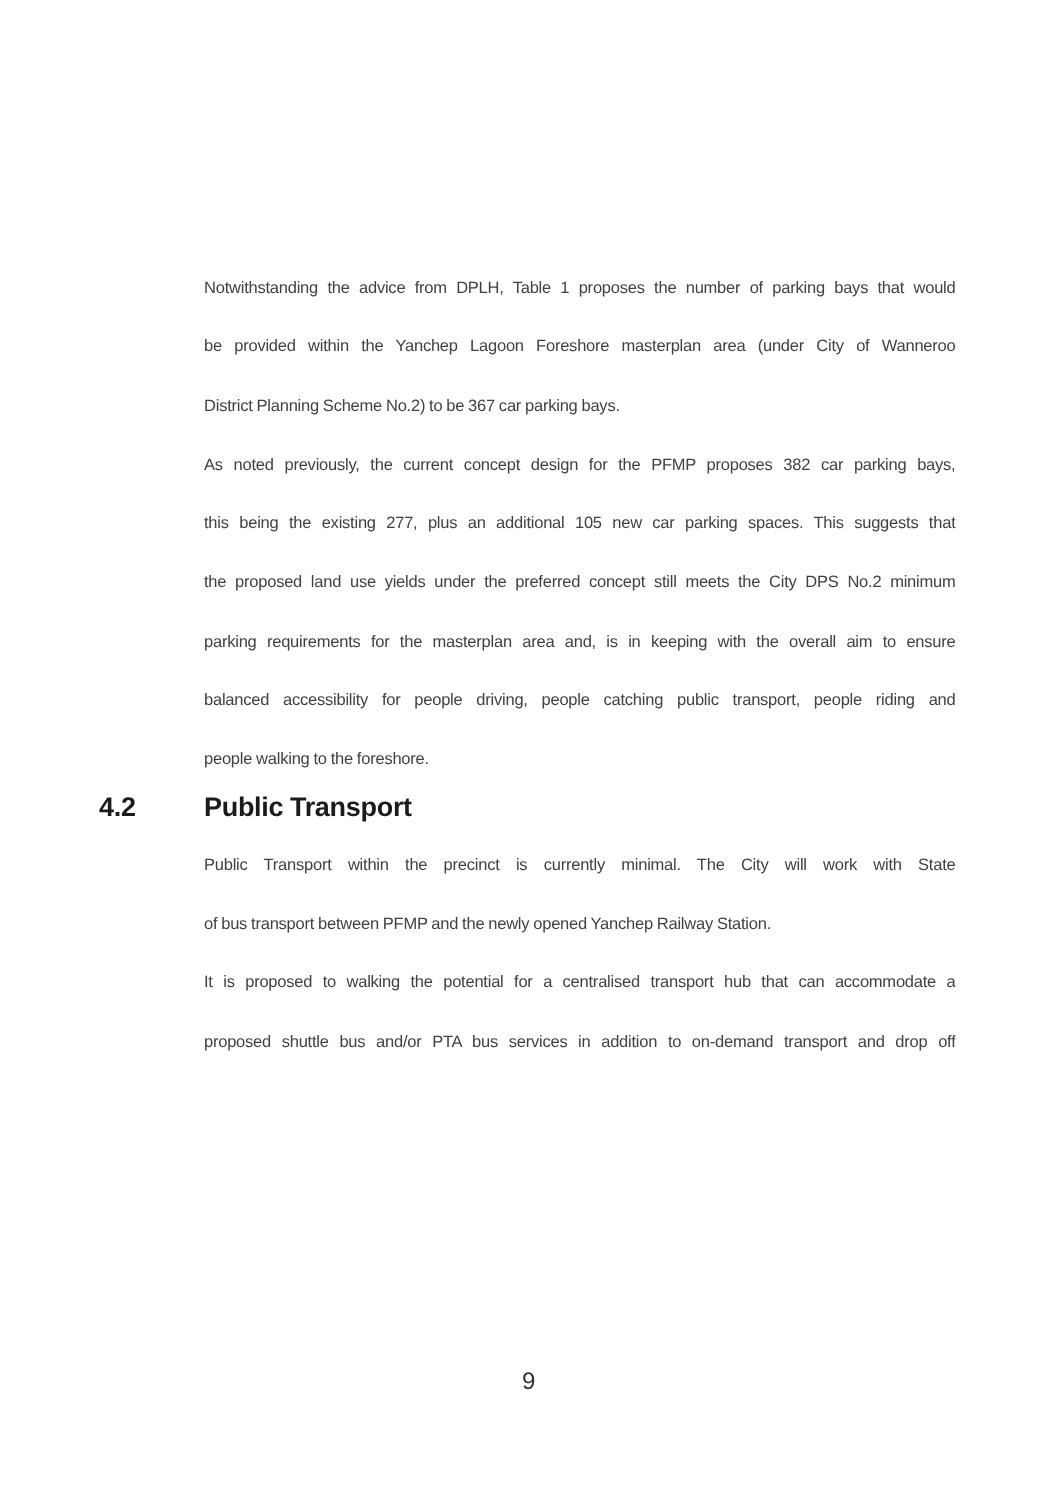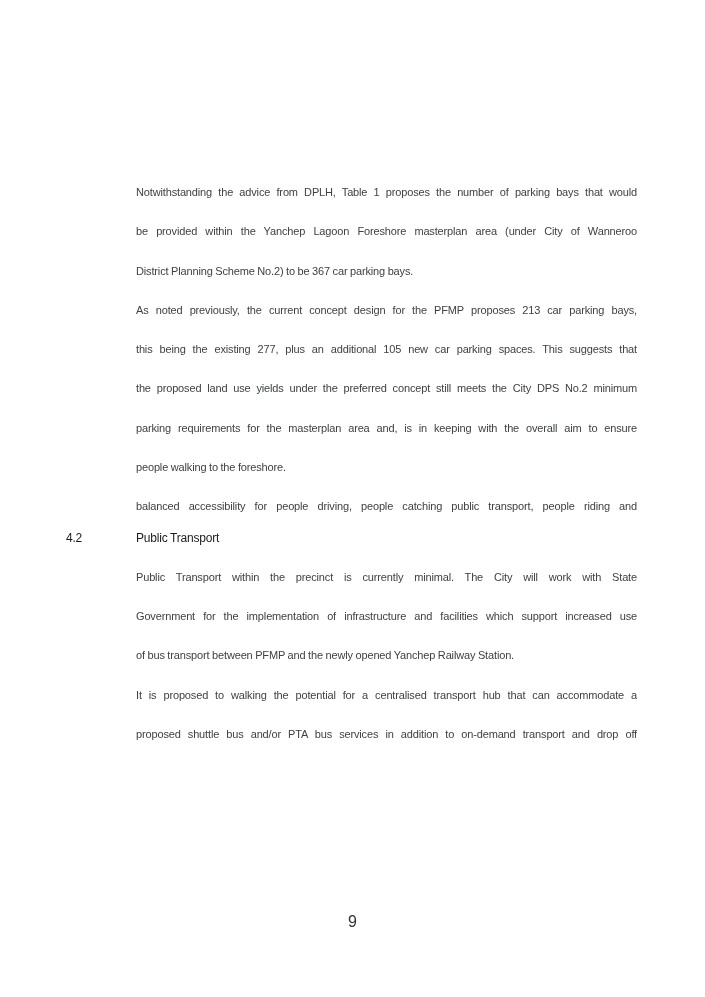--- a/index.html
+++ b/index.html
@@ -74,22 +74,22 @@
     text-align: justify;
     text-align-last: justify;
     margin-top: 18px;
   }
   .jline.last { text-align-last: left; }
 
   .section-heading {
     position: relative;
     margin: 9px 0 6.5px 0;
     line-height: 22px;
-    font-size: 12px;
-    font-weight: 400;
+    font-size: 18px;
+    font-weight: 700;
     color: var(--heading-text);
     letter-spacing: -0.2px;
   }
   .sec-num {
     position: absolute;
     left: -70px;
     top: 0;
   }
 
   
@@ -112,36 +112,35 @@
 
   <div class="content">
 
     <div class="para">
         <div class="jline">Notwithstanding the advice from DPLH, Table 1 proposes the number of parking bays that would</div>
         <div class="jline">be provided within the Yanchep Lagoon Foreshore masterplan area (under City of Wanneroo</div>
         <div class="jline last">District Planning Scheme No.2) to be 367 car parking bays.</div>
       </div>
 
     <div class="para">
-        <div class="jline">As noted previously, the current concept design for the PFMP proposes 213 car parking bays,</div>
+        <div class="jline">As noted previously, the current concept design for the PFMP proposes 382 car parking bays,</div>
         <div class="jline">this being the existing 277, plus an additional 105 new car parking spaces.  This suggests that</div>
         <div class="jline">the proposed land use yields under the preferred concept still meets the City DPS No.2 minimum</div>
         <div class="jline">parking requirements for the masterplan area and, is in keeping with the overall aim to ensure</div>
+        <div class="jline">balanced accessibility for people driving, people catching public transport, people riding and</div>
         <div class="jline last">people walking to the foreshore.</div>
-        <div class="jline">balanced accessibility for people driving, people catching public transport, people riding and</div>
       </div>
 
     <h2 class="section-heading">
       <span class="sec-num">4.2</span>
       <span class="sec-title">Public Transport</span>
     </h2>
 
     <div class="para">
         <div class="jline">Public Transport within the precinct is currently minimal.  The City will work with State</div>
-        <div class="jline">Government for the implementation of infrastructure and facilities which support increased use</div>
         <div class="jline last">of bus transport between PFMP and the newly opened Yanchep Railway Station.</div>
       </div>
 
     <div class="para">
         <div class="jline">It is proposed to walking the potential for a centralised transport hub that can accommodate a</div>
         <div class="jline">proposed shuttle bus and/or PTA bus services in addition to on-demand transport and drop off</div>
       </div>
 
   </div>
 

